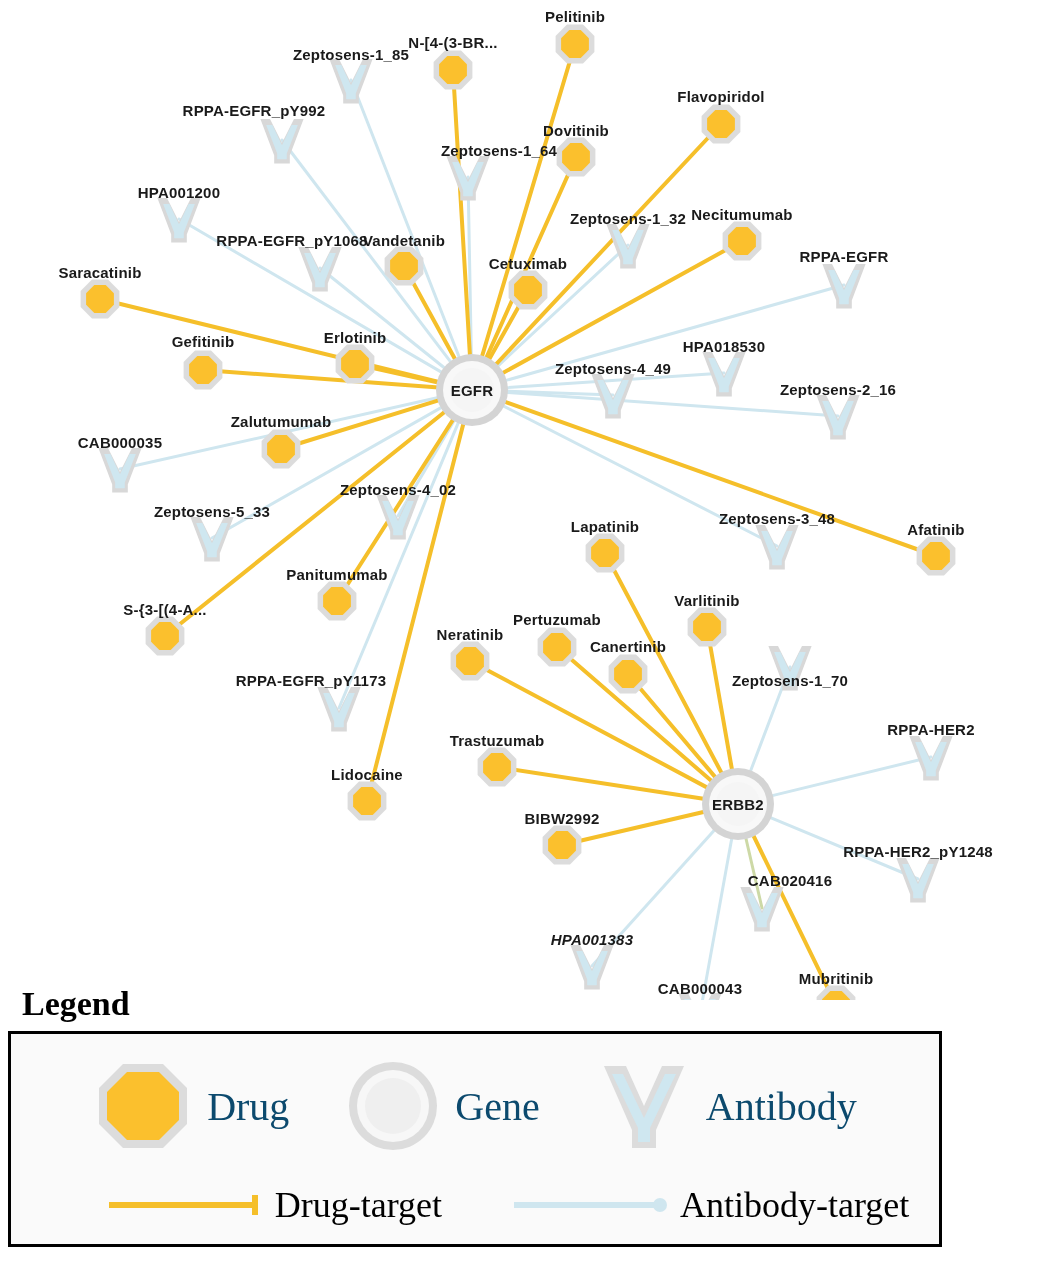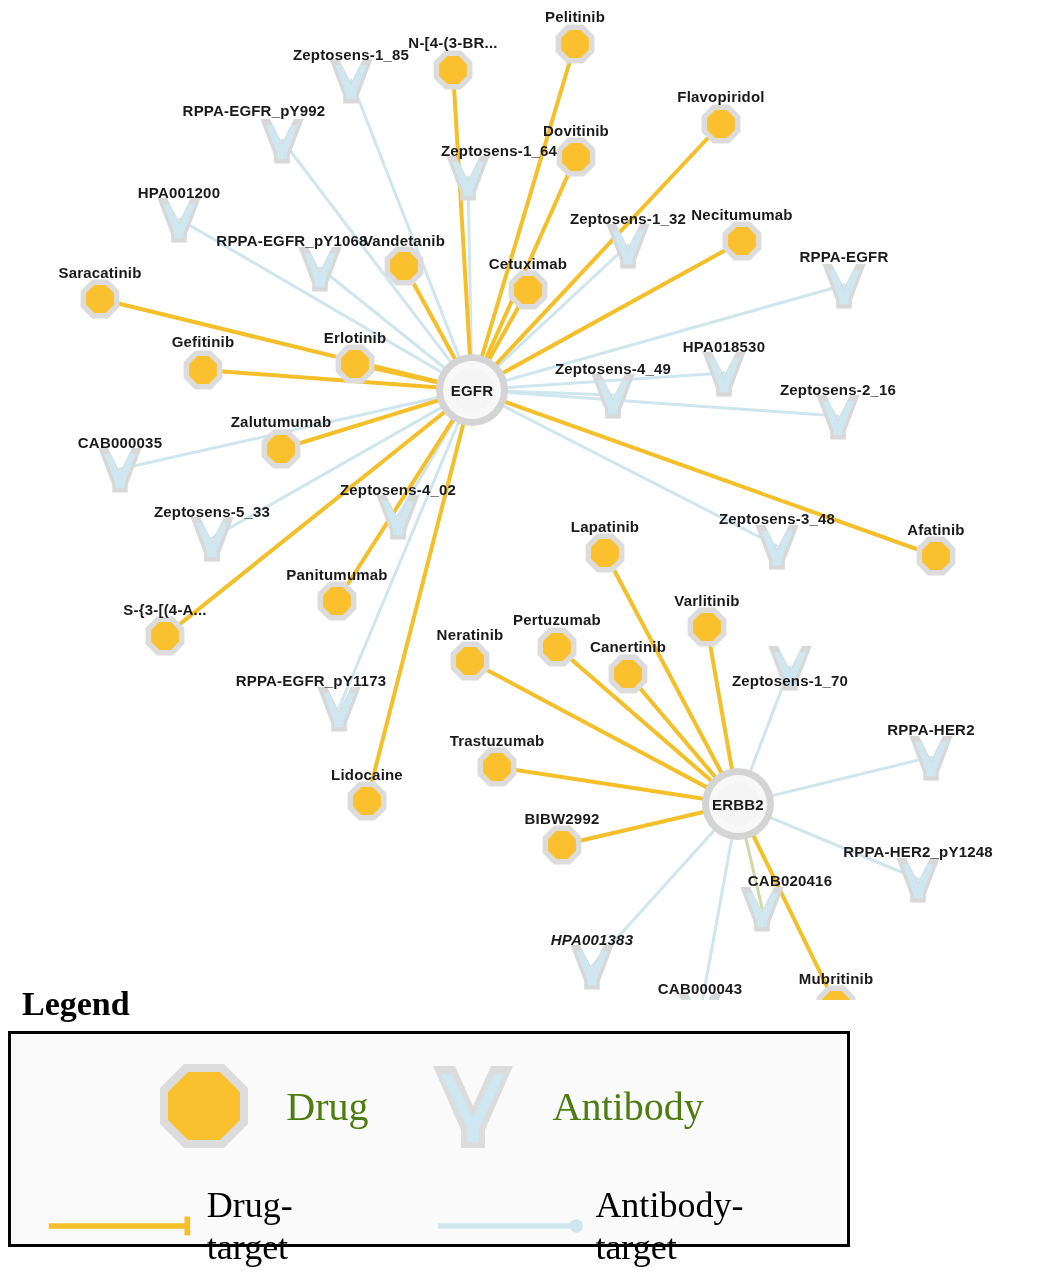--- a/index.html
+++ b/index.html
@@ -32,21 +32,21 @@
     font-size: 15px;
     color: #1a1a1a;
     white-space: nowrap;
     transform: translate(-50%, -50%);
     letter-spacing: 0.2px;
   }
   .legend-wrap {
     position: absolute;
     left: 8px;
     top: 985px;
-    width: 842px;
+    width: 934px;
   }
   .legend-title {
     font-family: "Liberation Serif", serif;
     font-size: 34px;
     font-weight: bold;
     color: #000;
     margin: 0 0 8px 14px;
   }
   .legend-box {
     border: 3px solid #000;
@@ -66,31 +66,32 @@
     justify-content: center;
   }
   .legend-item {
     display: flex;
     align-items: center;
     margin: 0 28px;
   }
   .legend-item .lg-text {
     font-family: "Liberation Serif", serif;
     font-size: 40px;
-    color: #4d7c0f;
-    margin-left: 32px;
+    color: #0c4a6e;
+    margin-left: 14px;
   }
   .legend-row2 {
     position: absolute;
     top: 150px;
     left: 0;
     width: 100%;
     display: flex;
     align-items: center;
     justify-content: center;
+    padding-left: 32px;
   }
   .legend-edge {
     display: flex;
     align-items: center;
     margin: 0 34px;
   }
   .legend-edge .lg-text {
     font-family: "Liberation Serif", serif;
     font-size: 36px;
     color: #000;
@@ -339,20 +340,28 @@
     <div class="legend-row1">
       <div class="legend-item">
         <svg width="100" height="96" viewBox="0 0 100 96">
           <polygon points="30,6 70,6 94,30 94,66 70,90 30,90 6,66 6,30" fill="#dcdcdc"></polygon>
           <polygon points="34,14 66,14 86,34 86,62 66,82 34,82 14,62 14,34" fill="#fbc02d"></polygon>
         </svg>
         <span class="lg-text">Drug</span>
       </div>
       <div class="legend-item">
         <svg width="96" height="96" viewBox="0 0 96 96">
+          <circle cx="48" cy="48" r="44" fill="#dcdcdc"></circle>
+          <circle cx="48" cy="48" r="36" fill="#f7f7f7"></circle>
+          <circle cx="48" cy="48" r="28" fill="#efefef"></circle>
+        </svg>
+        <span class="lg-text">Gene</span>
+      </div>
+      <div class="legend-item">
+        <svg width="96" height="96" viewBox="0 0 96 96">
           <path d="M8,8 L30,8 L48,48 L66,8 L88,8 L60,72 L60,90 L36,90 L36,72 Z" fill="#dcdcdc"></path>
           <path d="M16,16 L27,16 L48,60 L69,16 L80,16 L54,70 L54,84 L42,84 L42,70 Z" fill="#cfe7f0"></path>
         </svg>
         <span class="lg-text">Antibody</span>
       </div>
     </div>
     <div class="legend-row2">
       <div class="legend-edge">
         <svg width="160" height="28" viewBox="0 0 160 28">
           <line x1="4" y1="14" x2="150" y2="14" stroke="#f5bf2a" stroke-width="6"></line>

